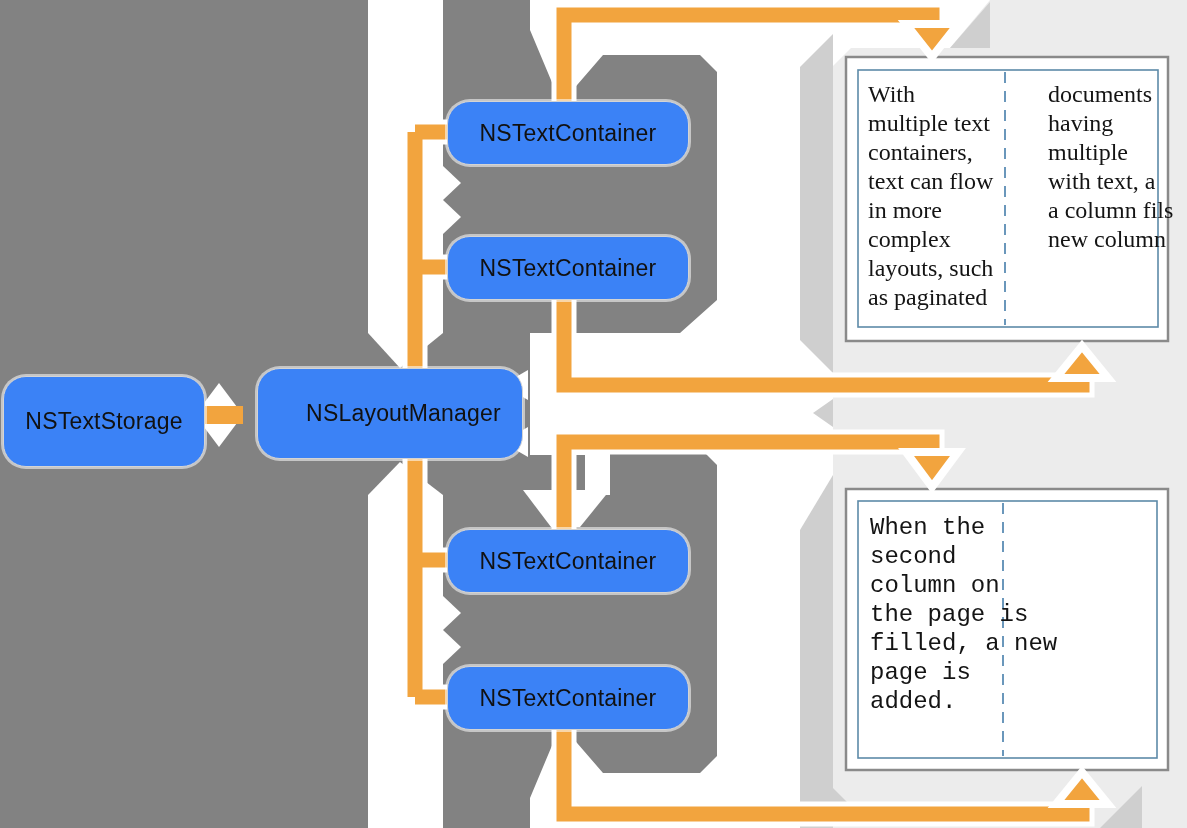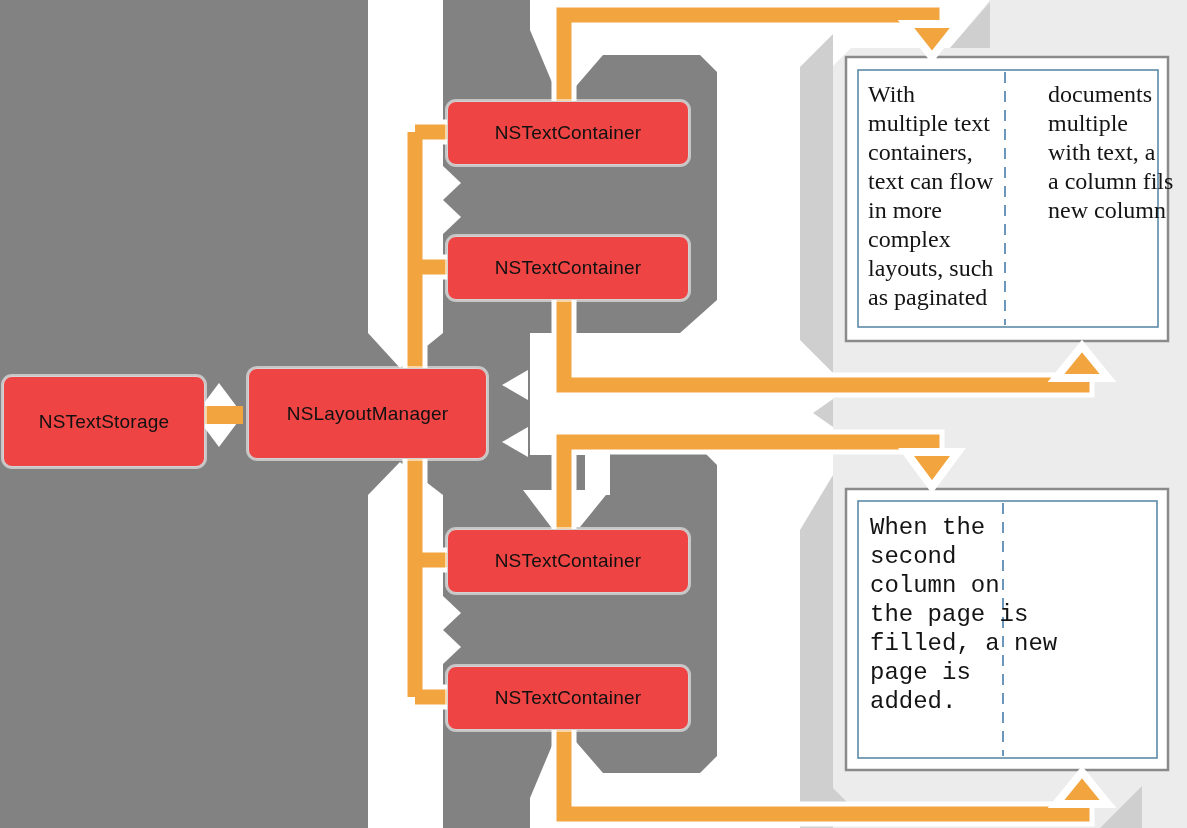--- a/index.html
+++ b/index.html
@@ -1,24 +1,24 @@
 <!DOCTYPE html>
 <html><head>
 <meta charset="utf-8">
 <style>
   html,body{margin:0;padding:0;background:#ffffff;}
   .stage{position:relative;width:1187px;height:828px;overflow:hidden;background:#ffffff;
          font-family:"Liberation Sans",sans-serif;}
   .stage svg{position:absolute;left:0;top:0;z-index:1;}
-  .nodebox{position:absolute;z-index:3;background:#ef4444;border:1px solid #d4d4d4;
-           border-radius:9px;display:flex;align-items:center;justify-content:center;
+  .nodebox{position:absolute;z-index:3;background:#3b82f6;border:1px solid #d4d4d4;
+           border-radius:23px;display:flex;align-items:center;justify-content:center;
            box-shadow:0 0 0 2px rgba(255,255,255,0.55);
-           font-size:19px;color:#111;letter-spacing:0.2px;white-space:nowrap;}
+           font-size:23px;color:#111;letter-spacing:0.2px;white-space:nowrap;}
   .box-storage{left:3px;top:376px;width:200px;height:89px;}
-  .box-manager{left:248px;top:368px;width:237px;height:89px;}
+  .box-manager{left:257px;top:368px;width:237px;height:89px;padding-left:27px;}
   .box-c1{left:447px;top:101px;width:240px;height:62px;}
   .box-c2{left:447px;top:236px;width:240px;height:62px;}
   .box-c3{left:447px;top:529px;width:240px;height:62px;}
   .box-c4{left:447px;top:666px;width:240px;height:62px;}
   .pagecol{position:absolute;z-index:2;font-family:"Liberation Serif",serif;
            font-size:24px;color:#141414;}
   .pagecol .tline{height:29px;line-height:29px;white-space:nowrap;}
   .p1c1{left:868px;top:80px;width:134px;}
   .p1c2{left:1016px;top:80px;width:140px;margin-left:32px;}
   .p2c1{left:870px;top:513px;width:134px;font-family:Liberation Mono, monospace;}
@@ -115,20 +115,21 @@
     <div class="tline">multiple text</div>
     <div class="tline">containers,</div>
     <div class="tline">text can flow</div>
     <div class="tline">in more</div>
     <div class="tline">complex</div>
     <div class="tline">layouts, such</div>
     <div class="tline">as paginated</div>
   </div>
   <div class="pagecol p1c2">
     <div class="tline">documents</div>
+    <div class="tline">having</div>
     <div class="tline">multiple</div>
     <div class="tline">with text, a</div>
     <div class="tline">a column fils</div>
     <div class="tline">new column</div>
   </div>
   <div class="pagecol p2c1">
     <div class="tline">When the</div>
     <div class="tline">second</div>
     <div class="tline">column on</div>
     <div class="tline">the page is</div>

